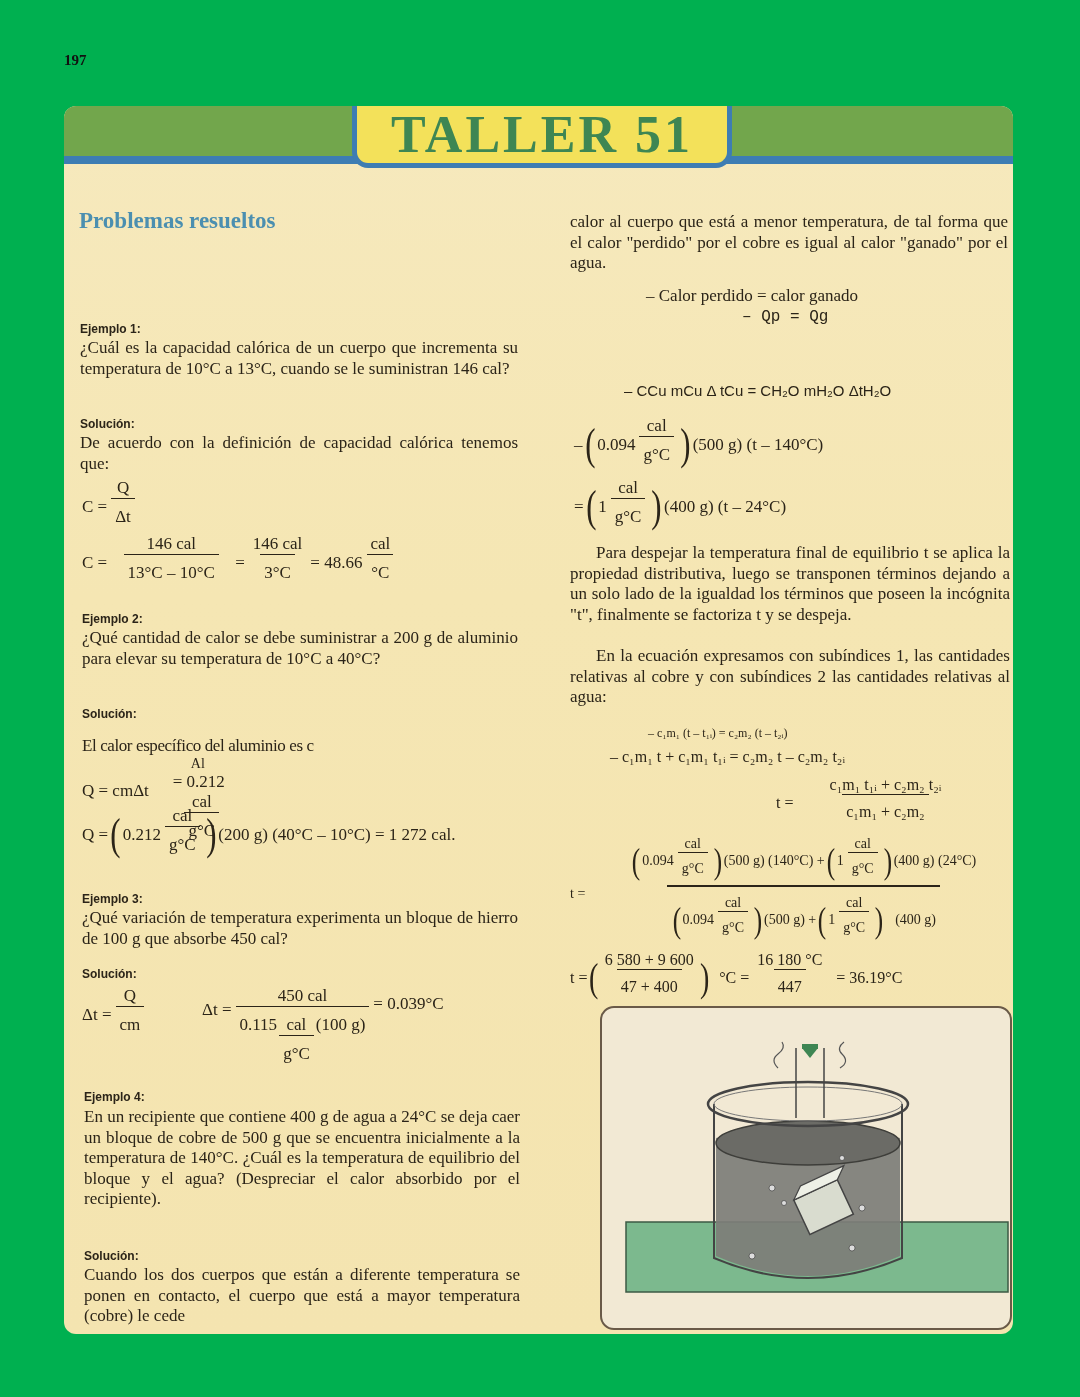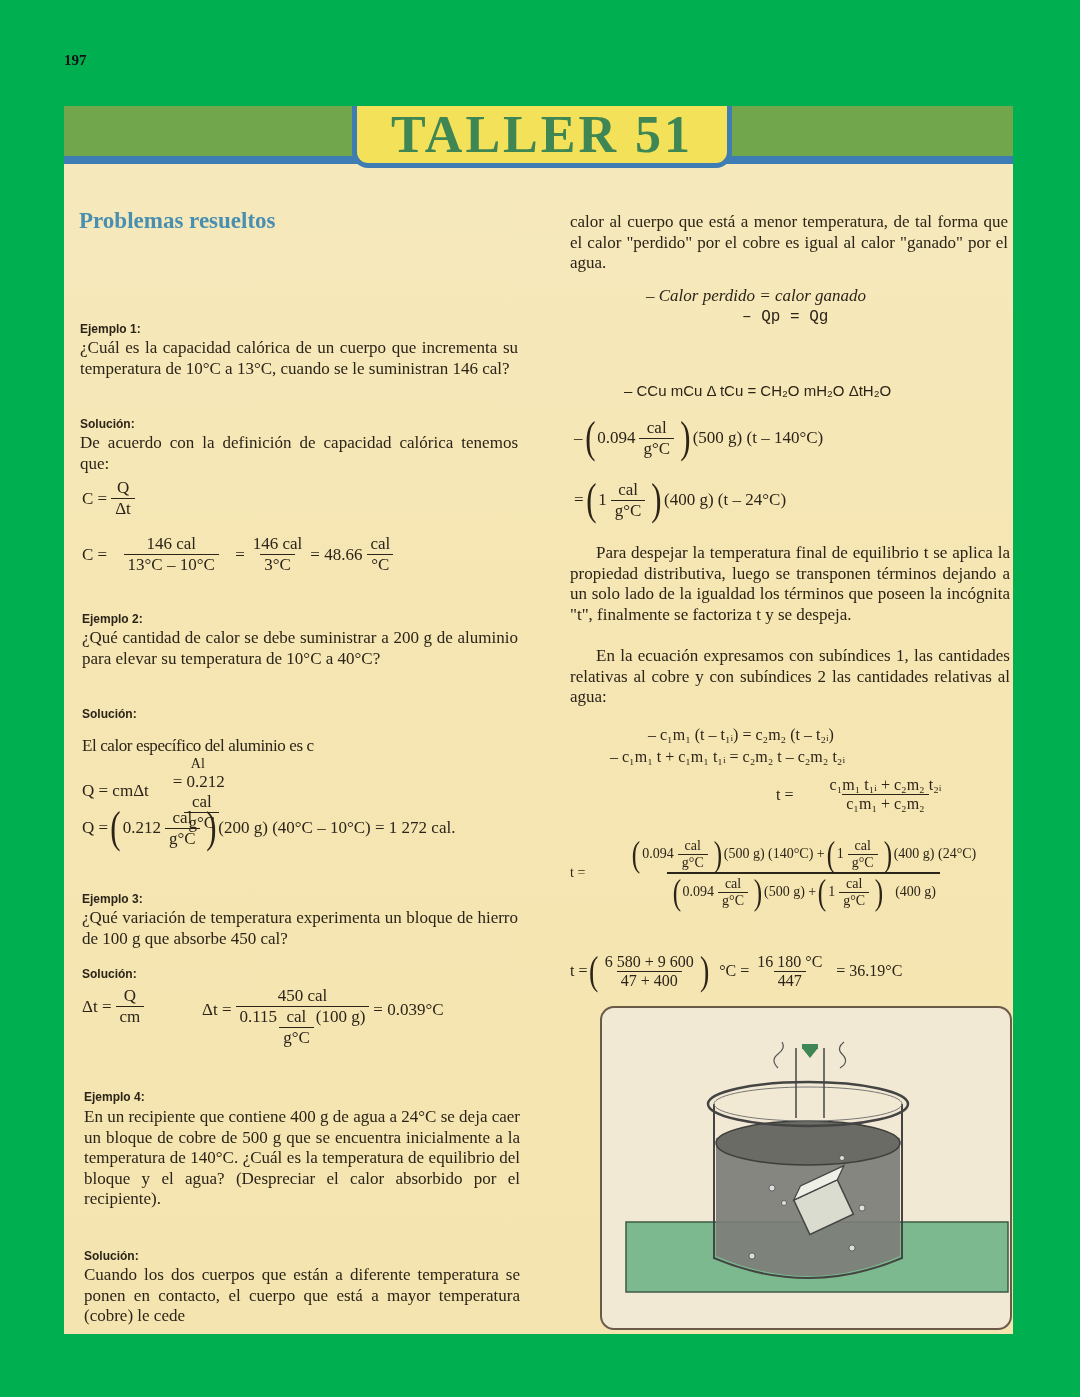--- a/index.html
+++ b/index.html
@@ -1,29 +1,29 @@
 <!DOCTYPE html>
 <html><head>
 <meta charset="utf-8">
 <style>
   html,body{margin:0;padding:0;}
   body{width:1080px;height:1397px;background:#00b050;position:relative;overflow:hidden;font-family:"Liberation Serif","DejaVu Serif",serif;color:#2b2418;}
   .pagenum{position:absolute;left:64px;top:52px;font-family:Liberation Serif, serif;font-weight:bold;font-size:15px;color:#111;}
-  .page{position:absolute;left:64px;top:106px;width:949px;height:1228px;background:linear-gradient(180deg,#f6e9bd 0%,#f5e6b3 40%,#f4e4b0 100%);overflow:hidden;}
+  .page{position:absolute;left:64px;top:106px;width:949px;height:1228px;background:linear-gradient(180deg,#f6e9bd 0%,#f5e6b3 40%,#f4e4b0 100%);overflow:hidden;border-radius:12px;}
   .band{position:absolute;left:0;top:0;width:100%;height:50px;background:#72a64c;}
   .band-stripe{position:absolute;left:0;top:50px;width:100%;height:8px;background:#3d7db3;}
   .titlebox{position:absolute;left:288px;top:0;width:380px;height:62px;background:#f3e15a;border:5px solid #3d7db3;border-top:none;border-radius:0 0 16px 16px;box-sizing:border-box;display:flex;align-items:center;justify-content:center;}
   .titlebox span{font-family:"Liberation Serif","DejaVu Serif",serif;font-weight:bold;font-size:52px;letter-spacing:3px;color:#3e8653;line-height:1;}
   .h2{position:absolute;font-family:"Liberation Serif",serif;font-weight:bold;font-size:23px;color:#4b8fb0;}
   .p{position:absolute;font-size:17px;line-height:20.5px;text-align:justify;}
   .b{font-weight:bold;font-family:"Liberation Sans",sans-serif;font-size:12px;}
   .eq{position:absolute;font-size:17px;white-space:nowrap;display:flex;align-items:center;}
   .frac{display:inline-flex;flex-direction:column;align-items:center;margin:0 4px;vertical-align:middle;}
   .frac .n{padding:0 4px;}
-  .frac .d{border-top:1.5px solid #2b2418;padding:0 4px;text-align:center;}
+  .frac .d{border-top:1.5px solid #2b2418;padding:8px 4px;text-align:center;}
   .paren{font-size:44px;line-height:1;font-weight:300;transform:scaleX(0.7);display:inline-block;}
   .sm{font-size:14px;}
   .figure{position:absolute;left:536px;top:900px;width:408px;height:320px;border:2px solid #6a5a48;border-radius:14px;background:#f2e9d4;}
   .indent{text-indent:26px;}
 </style>
 </head>
 <body>
 
 <div class="pagenum">197</div>
 
@@ -111,30 +111,30 @@
       <span class="n">450 cal</span>
       <span class="d" style="display:flex;align-items:flex-start;gap:2px;">
         <span>0.115</span>
         <span class="frac" style="margin:0">
             <span class="n">cal</span>
             <span class="d">g°C</span>
           </span>
         <span>(100 g)</span>
       </span>
     </span>
-    <span style="margin-top:14px">= 0.039°C</span>
+    <span style="margin-top:8px">= 0.039°C</span>
   </div>
 
   <div class="p b" style="left:20px;top:981px;">Ejemplo 4:</div>
   <div class="p" style="left:20px;top:1001px;width:436px;">En un recipiente que contiene 400 g de agua a 24°C se deja caer un bloque de cobre de 500 g que se encuentra inicialmente a la temperatura de 140°C. ¿Cuál es la temperatura de equilibrio del bloque y el agua? (Despreciar el calor absorbido por el recipiente).</div>
   <div class="p b" style="left:20px;top:1140px;">Solución:</div>
   <div class="p" style="left:20px;top:1159px;width:436px;">Cuando los dos cuerpos que están a diferente temperatura se ponen en contacto, el cuerpo que está a mayor temperatura (cobre) le cede</div>
 
   <div class="p" style="left:506px;top:106px;width:438px;">calor al cuerpo que está a menor temperatura, de tal forma que el calor "perdido" por el cobre es igual al calor "ganado" por el agua.</div>
-  <div class="eq" style="left:582px;top:180px;font-style:italic;">– Calor perdido = calor ganado</div>
+  <div class="eq" style="left:582px;top:180px;">– Calor perdido = calor ganado</div>
   <div class="eq" style="left:678px;top:202px;font-family:Liberation Mono, monospace;font-size:16px;text-align:center;">– Qp = Qg</div>
   <div class="eq" style="left:560px;top:276px;font-family:'Liberation Sans',sans-serif;font-size:15px;">– CCu mCu Δ tCu = CH₂O mH₂O ΔtH₂O</div>
 
   <div class="eq" style="left:510px;top:310px;">
     <span>–</span>
     <span class="paren">(</span>
     <span>0.094</span>
     <span class="frac">
         <span class="n">cal</span>
         <span class="d">g°C</span>
@@ -150,21 +150,21 @@
         <span class="n">cal</span>
         <span class="d">g°C</span>
       </span>
     <span class="paren">)</span>
     <span>(400 g) (t – 24°C)</span>
   </div>
 
   <div class="p indent" style="left:506px;top:437px;width:440px;">Para despejar la temperatura final de equilibrio t se aplica la propiedad distributiva, luego se transponen términos dejando a un solo lado de la igualdad los términos que poseen la incógnita "t", finalmente se factoriza t y se despeja.</div>
   <div class="p indent" style="left:506px;top:540px;width:440px;">En la ecuación expresamos con subíndices 1, las cantidades relativas al cobre y con subíndices 2 las cantidades relativas al agua:</div>
 
-  <div class="eq" style="left:584px;top:620px;font-size:16px;">– c₁m₁ (t – t₁ᵢ) = c₂m₂ (t – t₂ᵢ)</div>
+  <div class="eq" style="left:584px;top:620px;font-size:12px;">– c₁m₁ (t – t₁ᵢ) = c₂m₂ (t – t₂ᵢ)</div>
   <div class="eq" style="left:546px;top:642px;font-size:16px;">– c₁m₁ t + c₁m₁ t₁ᵢ = c₂m₂ t – c₂m₂ t₂ᵢ</div>
   <div class="eq" style="left:712px;top:670px;font-size:16px;">
     <span>t =</span>
     <span class="frac" style="width:176px">
         <span class="n">c₁m₁ t₁ᵢ + c₂m₂ t₂ᵢ</span>
         <span class="d">c₁m₁ + c₂m₂</span>
       </span>
   </div>
 
   <div class="eq" style="left:506px;top:730px;font-size:14px;">

